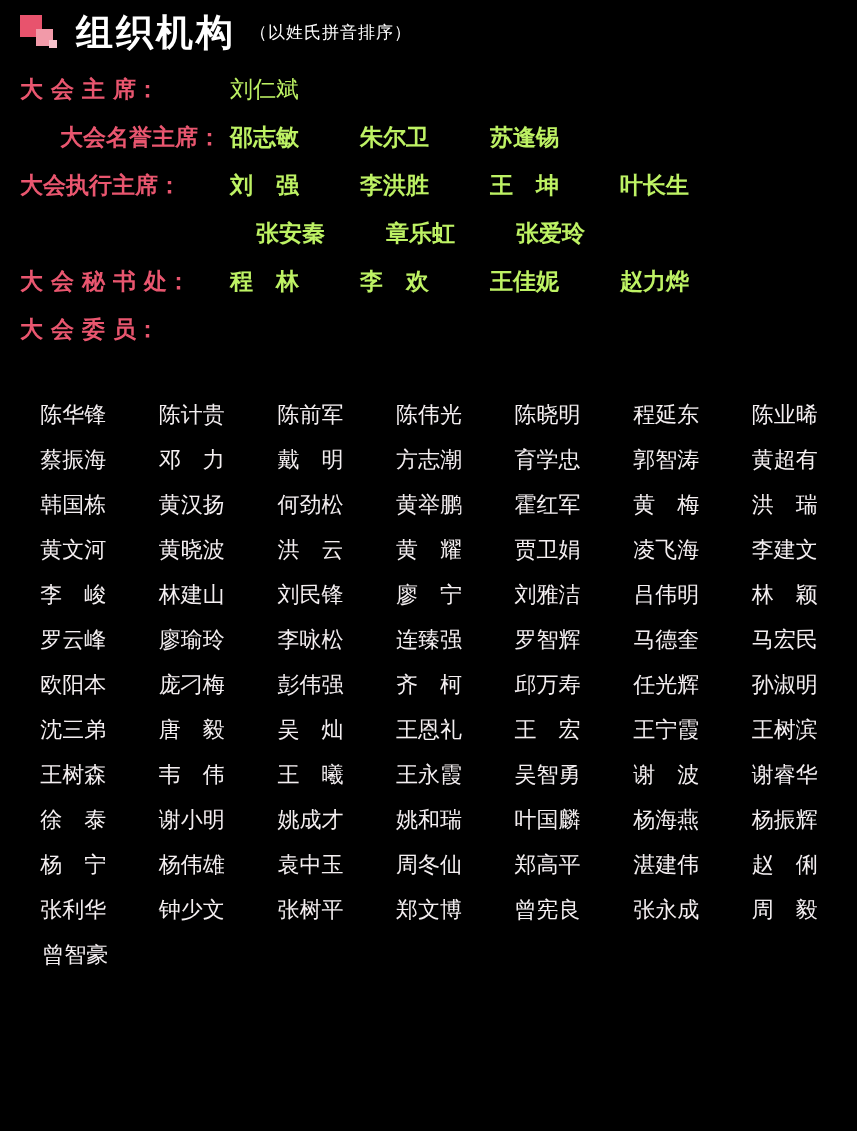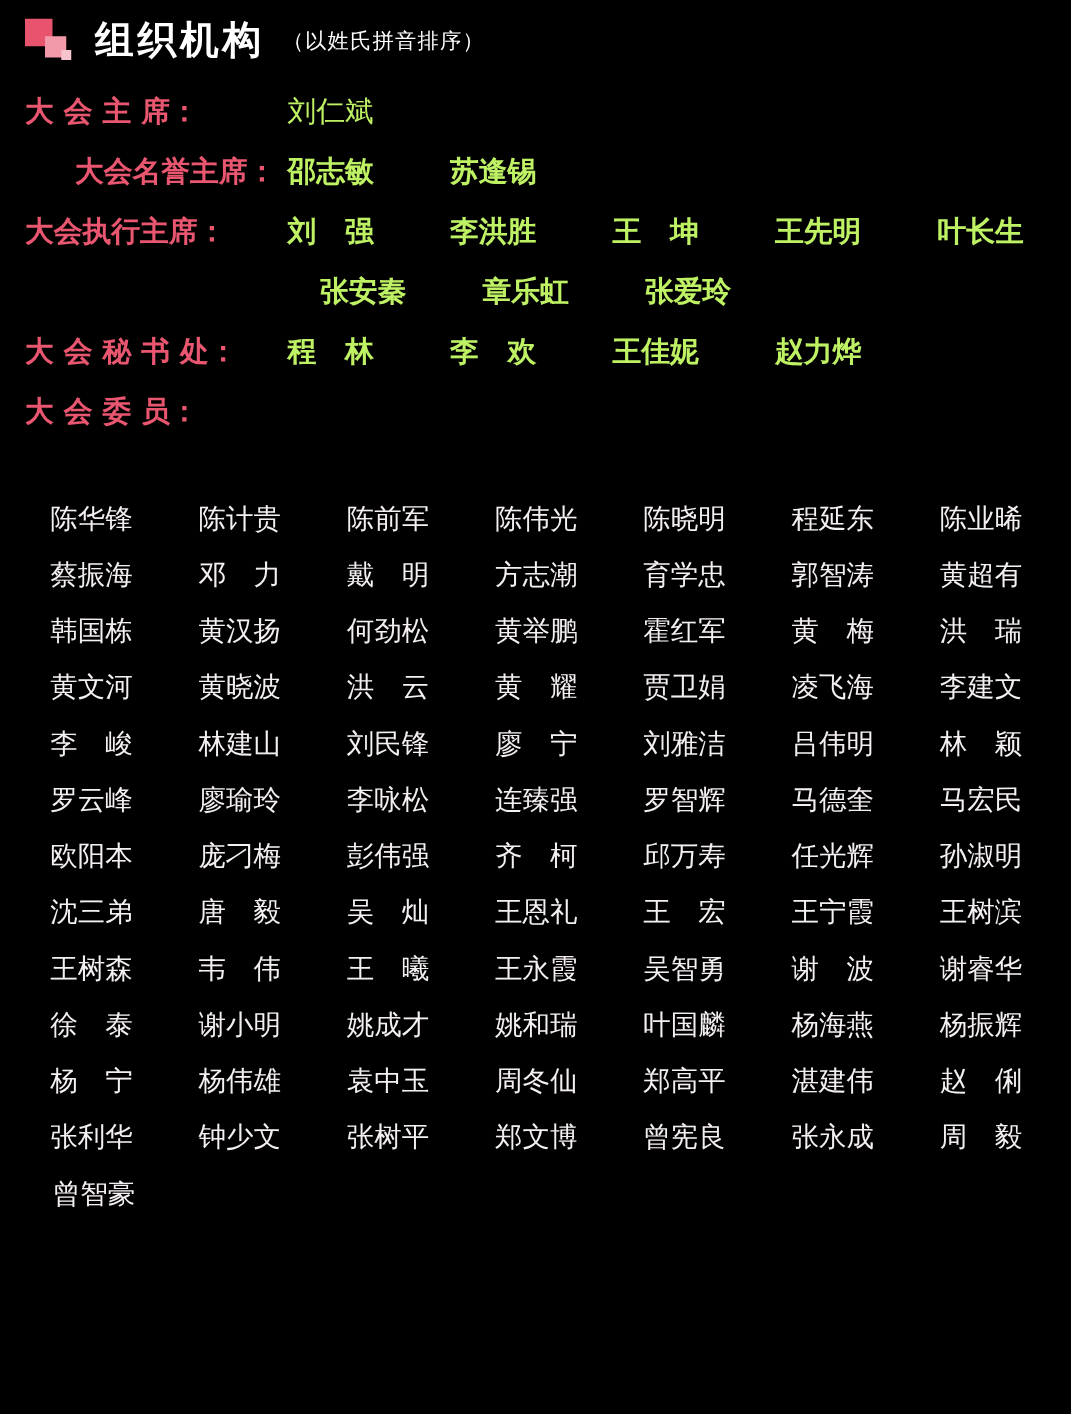--- a/index.html
+++ b/index.html
@@ -49,21 +49,21 @@
   }
   .logo-mark .sq3 {
     position: absolute;
     left: 31px;
     top: 27px;
     width: 8px;
     height: 8px;
     background: #f7c3cd;
   }
   .header-title {
-    font-size: 31px;
+    font-size: 37px;
     font-weight: bold;
     letter-spacing: 3px;
     color: #ffffff;
     line-height: 1;
     white-space: nowrap;
   }
   .header-sub {
     font-size: 17px;
     color: #ffffff;
     margin-left: 14px;
@@ -154,33 +154,33 @@
         <span class="role-name">刘仁斌</span>
       </div>
     </div>
 
     <div class="role-row">
       <div class="role-label">
         <span class="spread" style="width:175px;margin-left:40px;">大会名誉主席</span><span class="colon">：</span>
       </div>
       <div class="role-values">
         <span class="role-name w3">邵志敏</span>
+        <span class="role-name w3">朱尔卫</span>
         <span class="role-name w3">苏逢锡</span>
       </div>
     </div>
 
     <div class="role-row">
       <div class="role-label">
         <span class="spread" style="width:175px;">大会执行主席</span><span class="colon">：</span>
       </div>
       <div class="role-values">
         <span class="role-name w3">刘　强</span>
         <span class="role-name w3">李洪胜</span>
         <span class="role-name w3">王　坤</span>
-        <span class="role-name w3">王先明</span>
         <span class="role-name w3">叶长生</span>
       </div>
     </div>
 
     <div class="role-row continuation">
       <div class="role-label">
         <span class="spread" style="width:175px;">大会执行主席</span><span class="colon">：</span>
       </div>
       <div class="role-values">
         <span class="role-name w3">张安秦</span>

